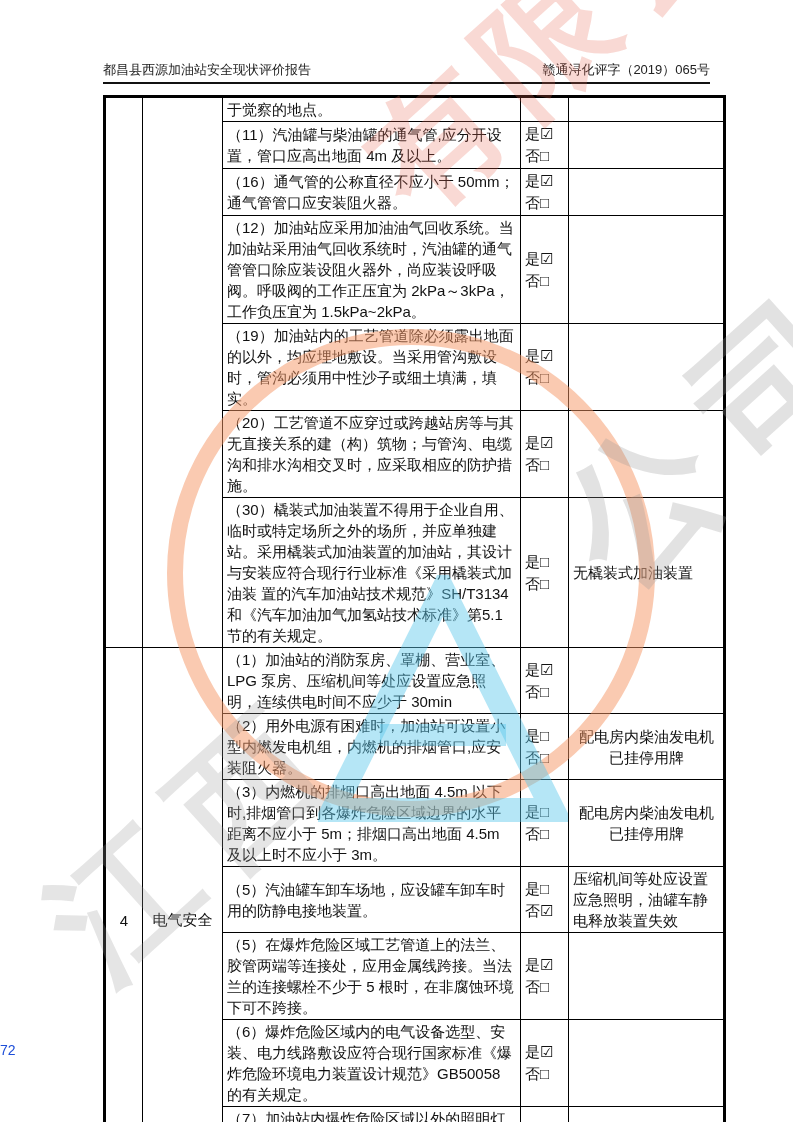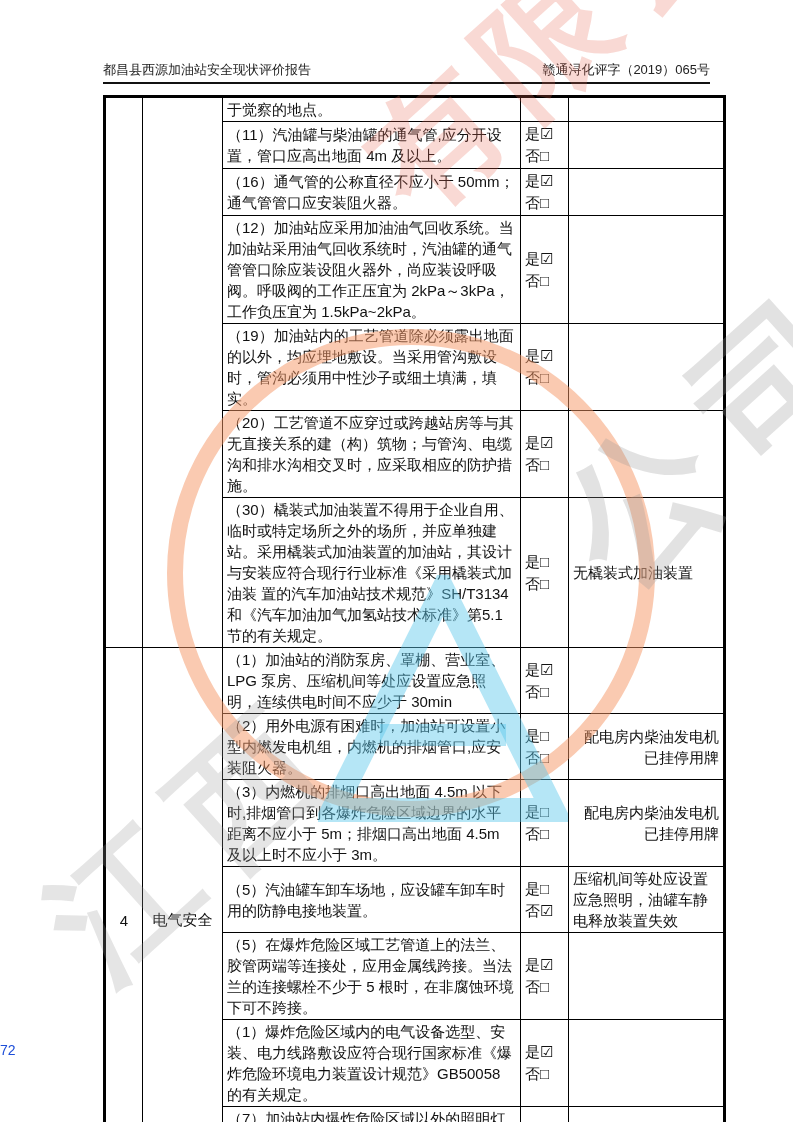--- a/index.html
+++ b/index.html
@@ -33,21 +33,21 @@
     padding:1px 4px;
     box-sizing:border-box;
     overflow:hidden;
   }
   td.c1{width:38px;text-align:center;}
   td.c2{width:80px;text-align:center;}
   td.item{width:298px;text-align:left;line-height:21px;padding-left:6px;padding-right:3px;}
   td.chk{width:48px;text-align:left;line-height:22px;padding-left:5px;}
   td.cmt{width:156px;line-height:21px;}
   td.cmt.center{text-align:left;}
-  td.cmt.left{text-align:right;padding-left:5px;}
+  td.cmt.left{text-align:center;padding-left:5px;}
   tr.r0{height:25px}  tr.r15{height:45px} tr.r16{height:45px}
   tr.r17{height:105px} tr.r18{height:70px} tr.r19{height:52px}
   tr.r20{height:121px} tr.e1{height:60px} tr.e2{height:43px}
   tr.e3{height:85px}  tr.e4{height:63px} tr.e5{height:82px}
   tr.e6{height:65px}  tr.e7{height:55px}
   
   .pagenum{
     position:absolute;left:0;right:0;top:1042px;
     text-align:left;font-size:14px;color:#1d4ed8;
   }
@@ -199,21 +199,21 @@
       <tr class="e5">
         <td class="item">（5）在爆炸危险区域工艺管道上的法兰、胶管两端等连接处，应用金属线跨接。当法兰的连接螺栓不少于 5 根时，在非腐蚀环境下可不跨接。</td>
         <td class="chk">
           <div>是☑</div>
           <div>否□</div>
         </td>
         <td class="cmt center"></td>
       </tr>
 
       <tr class="e6">
-        <td class="item">（1）爆炸危险区域内的电气设备选型、安装、电力线路敷设应符合现行国家标准《爆炸危险环境电力装置设计规范》GB50058 的有关规定。</td>
+        <td class="item">（6）爆炸危险区域内的电气设备选型、安装、电力线路敷设应符合现行国家标准《爆炸危险环境电力装置设计规范》GB50058 的有关规定。</td>
         <td class="chk">
           <div>是☑</div>
           <div>否□</div>
         </td>
         <td class="cmt center"></td>
       </tr>
 
       <tr class="e7">
         <td class="item">（7）加油站内爆炸危险区域以外的照明灯具可选用非防爆型。罩棚下处于非爆炸危险区域的灯具应选用防护等级不低于 IP44 级的照明灯</td>
         <td class="chk">

